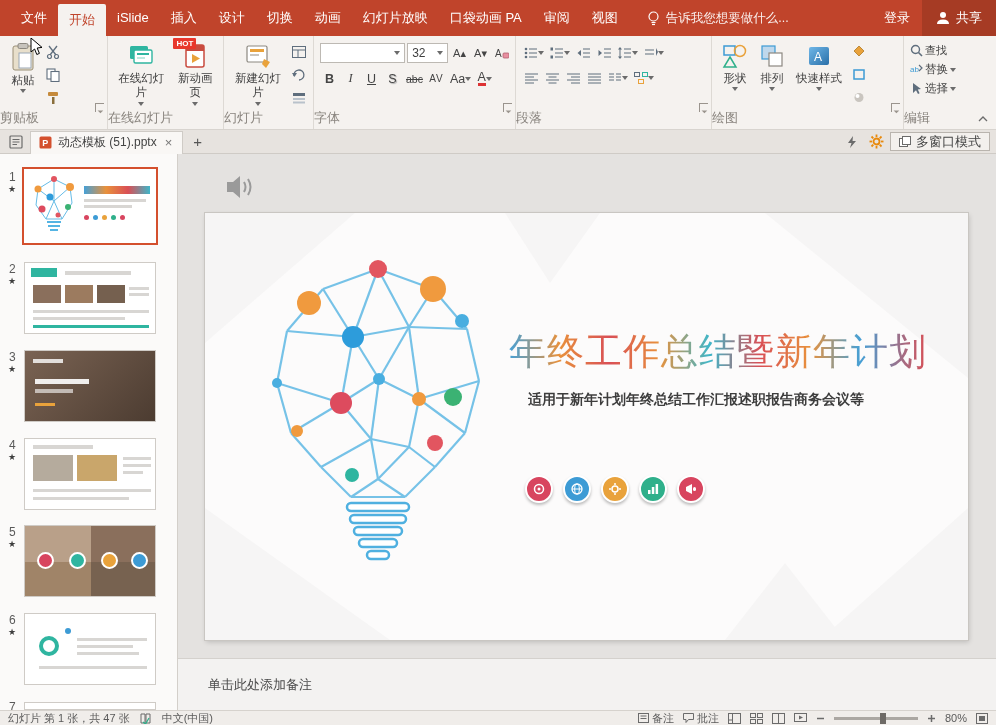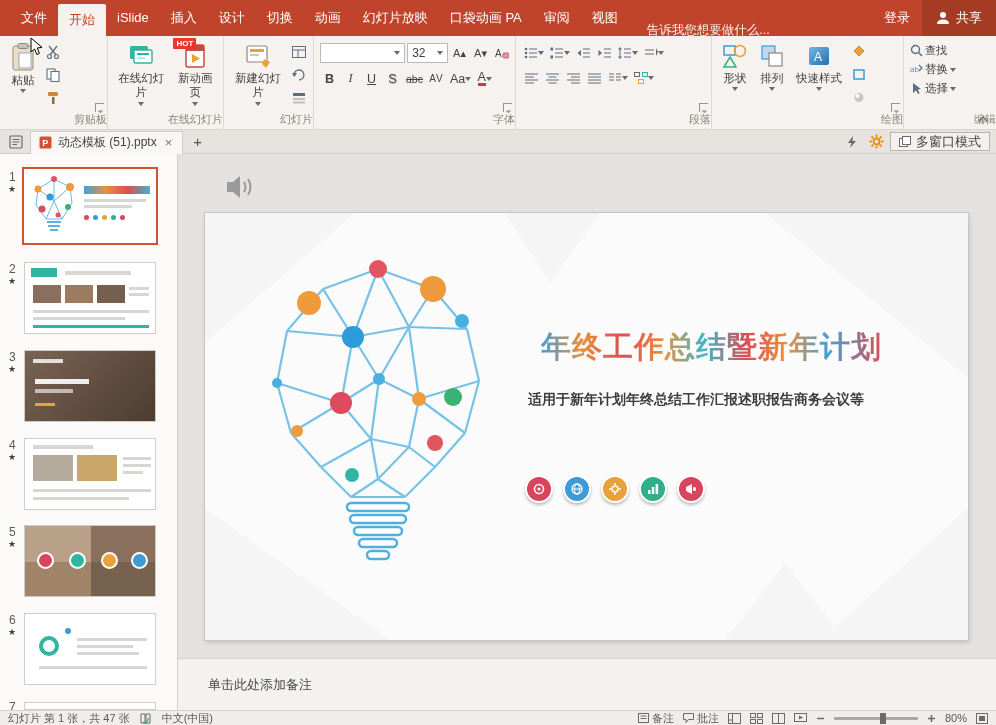--- a/index.html
+++ b/index.html
@@ -4,29 +4,29 @@
 <style>
   * { margin:0; padding:0; box-sizing:border-box; }
   html,body { width:996px; height:725px; overflow:hidden; }
   body { font-family:"Liberation Sans","DejaVu Sans",sans-serif; font-size:12px; color:#3f3f3f; }
   .app { position:relative; width:996px; height:725px; background:#E4E2E0; overflow:hidden; }
 
   
   .menubar { position:absolute; left:0; top:0; width:996px; height:36px; background:#C0442B; display:flex; align-items:stretch; padding-left:10px; }
   .mi { color:#fff; font-size:13px; line-height:36px; padding:0 11px; white-space:nowrap; cursor:default; }
   .mi.active { background:#F5F2EF; color:#C0442B; height:32px; line-height:32px; margin-top:4px; border-radius:2px 2px 0 0; }
-  .tellme { display:flex; align-items:center; gap:6px; margin-left:10px; color:rgba(255,255,255,.92); font-size:12.5px; padding:16px 8px;flex-direction:column; }
+  .tellme { display:flex; align-items:center; gap:6px; margin-left:10px; color:rgba(255,255,255,.92); font-size:12.5px; padding:16px 8px; }
   .mb-spacer { flex:1; }
   .login { color:#fff; font-size:13px; line-height:36px; padding:0 12px; }
   .share { background:#A63B24; display:flex; align-items:center; gap:6px; padding:0 14px; color:#fff; font-size:13px; }
 
   
   .ribbon { position:absolute; left:0; top:36px; width:996px; height:94px; background:#F5F2EF; border-bottom:1px solid #D8D4CF; display:flex; }
   .rgroup { position:relative; height:100%; border-right:1px solid #DDD9D4; padding:4px 4px 16px 6px; }
-  .glabel { position:absolute; bottom:2px; left:0; width:100%; text-align:right; font-size:11px; color:#8a857f; }
+  .glabel { position:absolute; bottom:2px; left:0; width:100%; text-align:left; font-size:13px; color:#8a857f; }
   .gc { display:flex; height:72px; gap:3px; }
   .lb { display:flex; flex-direction:column; align-items:center; gap:2px; padding:3px 4px; font-size:11.5px; color:#3f3f3f; border-radius:2px; text-align:center; line-height:1.25; }
   .lb .lbl { max-width:54px; }
   .col { display:flex; flex-direction:column; gap:4px; padding-top:2px; }
   .sb { width:20px; height:19px; display:flex; align-items:center; justify-content:center; border-radius:2px; }
   .dar { width:0; height:0; border-left:3.5px solid transparent; border-right:3.5px solid transparent; border-top:4px solid #6b6b6b; display:inline-block; vertical-align:middle; }
   .dlg { position:absolute; right:3px; bottom:17px; width:9px; height:9px; border-left:1px solid #9a948d; border-top:1px solid #9a948d; }
   .dlg::after { content:""; position:absolute; right:1px; bottom:1px; width:0; height:0; border-left:4px solid transparent; border-top:4px solid transparent; border-right:4px solid #9a948d; transform:rotate(45deg); }
   .hotbadge { position:absolute; top:-2px; left:2px; background:#E8372C; color:#fff; font-size:8px; font-weight:bold; padding:0 3px; line-height:11px; border-radius:1px; }
   .combo { background:#fff; border:1px solid #BDB9B3; height:20px; display:flex; align-items:center; justify-content:space-between; padding:0 4px; font-size:12px; }
@@ -57,21 +57,21 @@
   .tg { position:absolute; background:#D8D6D3; }
   .ph { position:absolute; }
   .grad { position:absolute; background:linear-gradient(90deg,#46A0D6,#E8913C,#D94F55,#3FB6C9); }
   .dotrow { position:absolute; display:flex; gap:4px; }
   .dot { width:5px; height:5px; border-radius:50%; }
 
   .canvas { position:absolute; left:178px; top:0; width:818px; height:504px; background:#E4E2E0; }
   .slide { position:absolute; left:27px; top:59px; width:763px; height:427px; background:#FCFBFB; box-shadow:0 0 0 1px #C9C6C2, 1px 2px 5px rgba(0,0,0,.18); }
   .speaker { position:absolute; left:48px; top:20px; }
 
-  .stitle { position:absolute; left:336px; top:114px; font-size:30px; font-weight:bold; letter-spacing:1px; white-space:nowrap;
+  .stitle { position:absolute; left:304px; top:114px; font-size:37px; font-weight:normal; letter-spacing:1px; white-space:nowrap;
             background:linear-gradient(90deg,#46A0D6 0%,#E8913C 12%,#D94F55 24%,#E8913C 36%,#3FB6C9 48%,#D94F55 60%,#E8913C 72%,#46A0D6 84%,#D94F55 100%);
             -webkit-background-clip:text; background-clip:text; color:transparent; }
   .ssub { position:absolute; left:323px; top:178px; font-size:14px; font-weight:bold; color:#3d3d3d; }
   .sbody { position:absolute; left:323px; top:206px; width:322px; font-size:10.5px; color:#8b8b8b; line-height:1.55; }
   .sicons { position:absolute; left:320px; top:262px; display:flex; gap:10px; }
   .sic { width:28px; height:28px; border-radius:50%; border:2px solid #fff; box-shadow:0 2px 3px rgba(0,0,0,.25); display:flex; align-items:center; justify-content:center; }
 
   .notes { position:absolute; left:178px; top:504px; width:818px; height:52px; background:#F3F2F1; border-top:1px solid #D4D1CD; display:flex; align-items:center; padding-left:30px; color:#4a4a4a; font-size:13px; }
 
   

